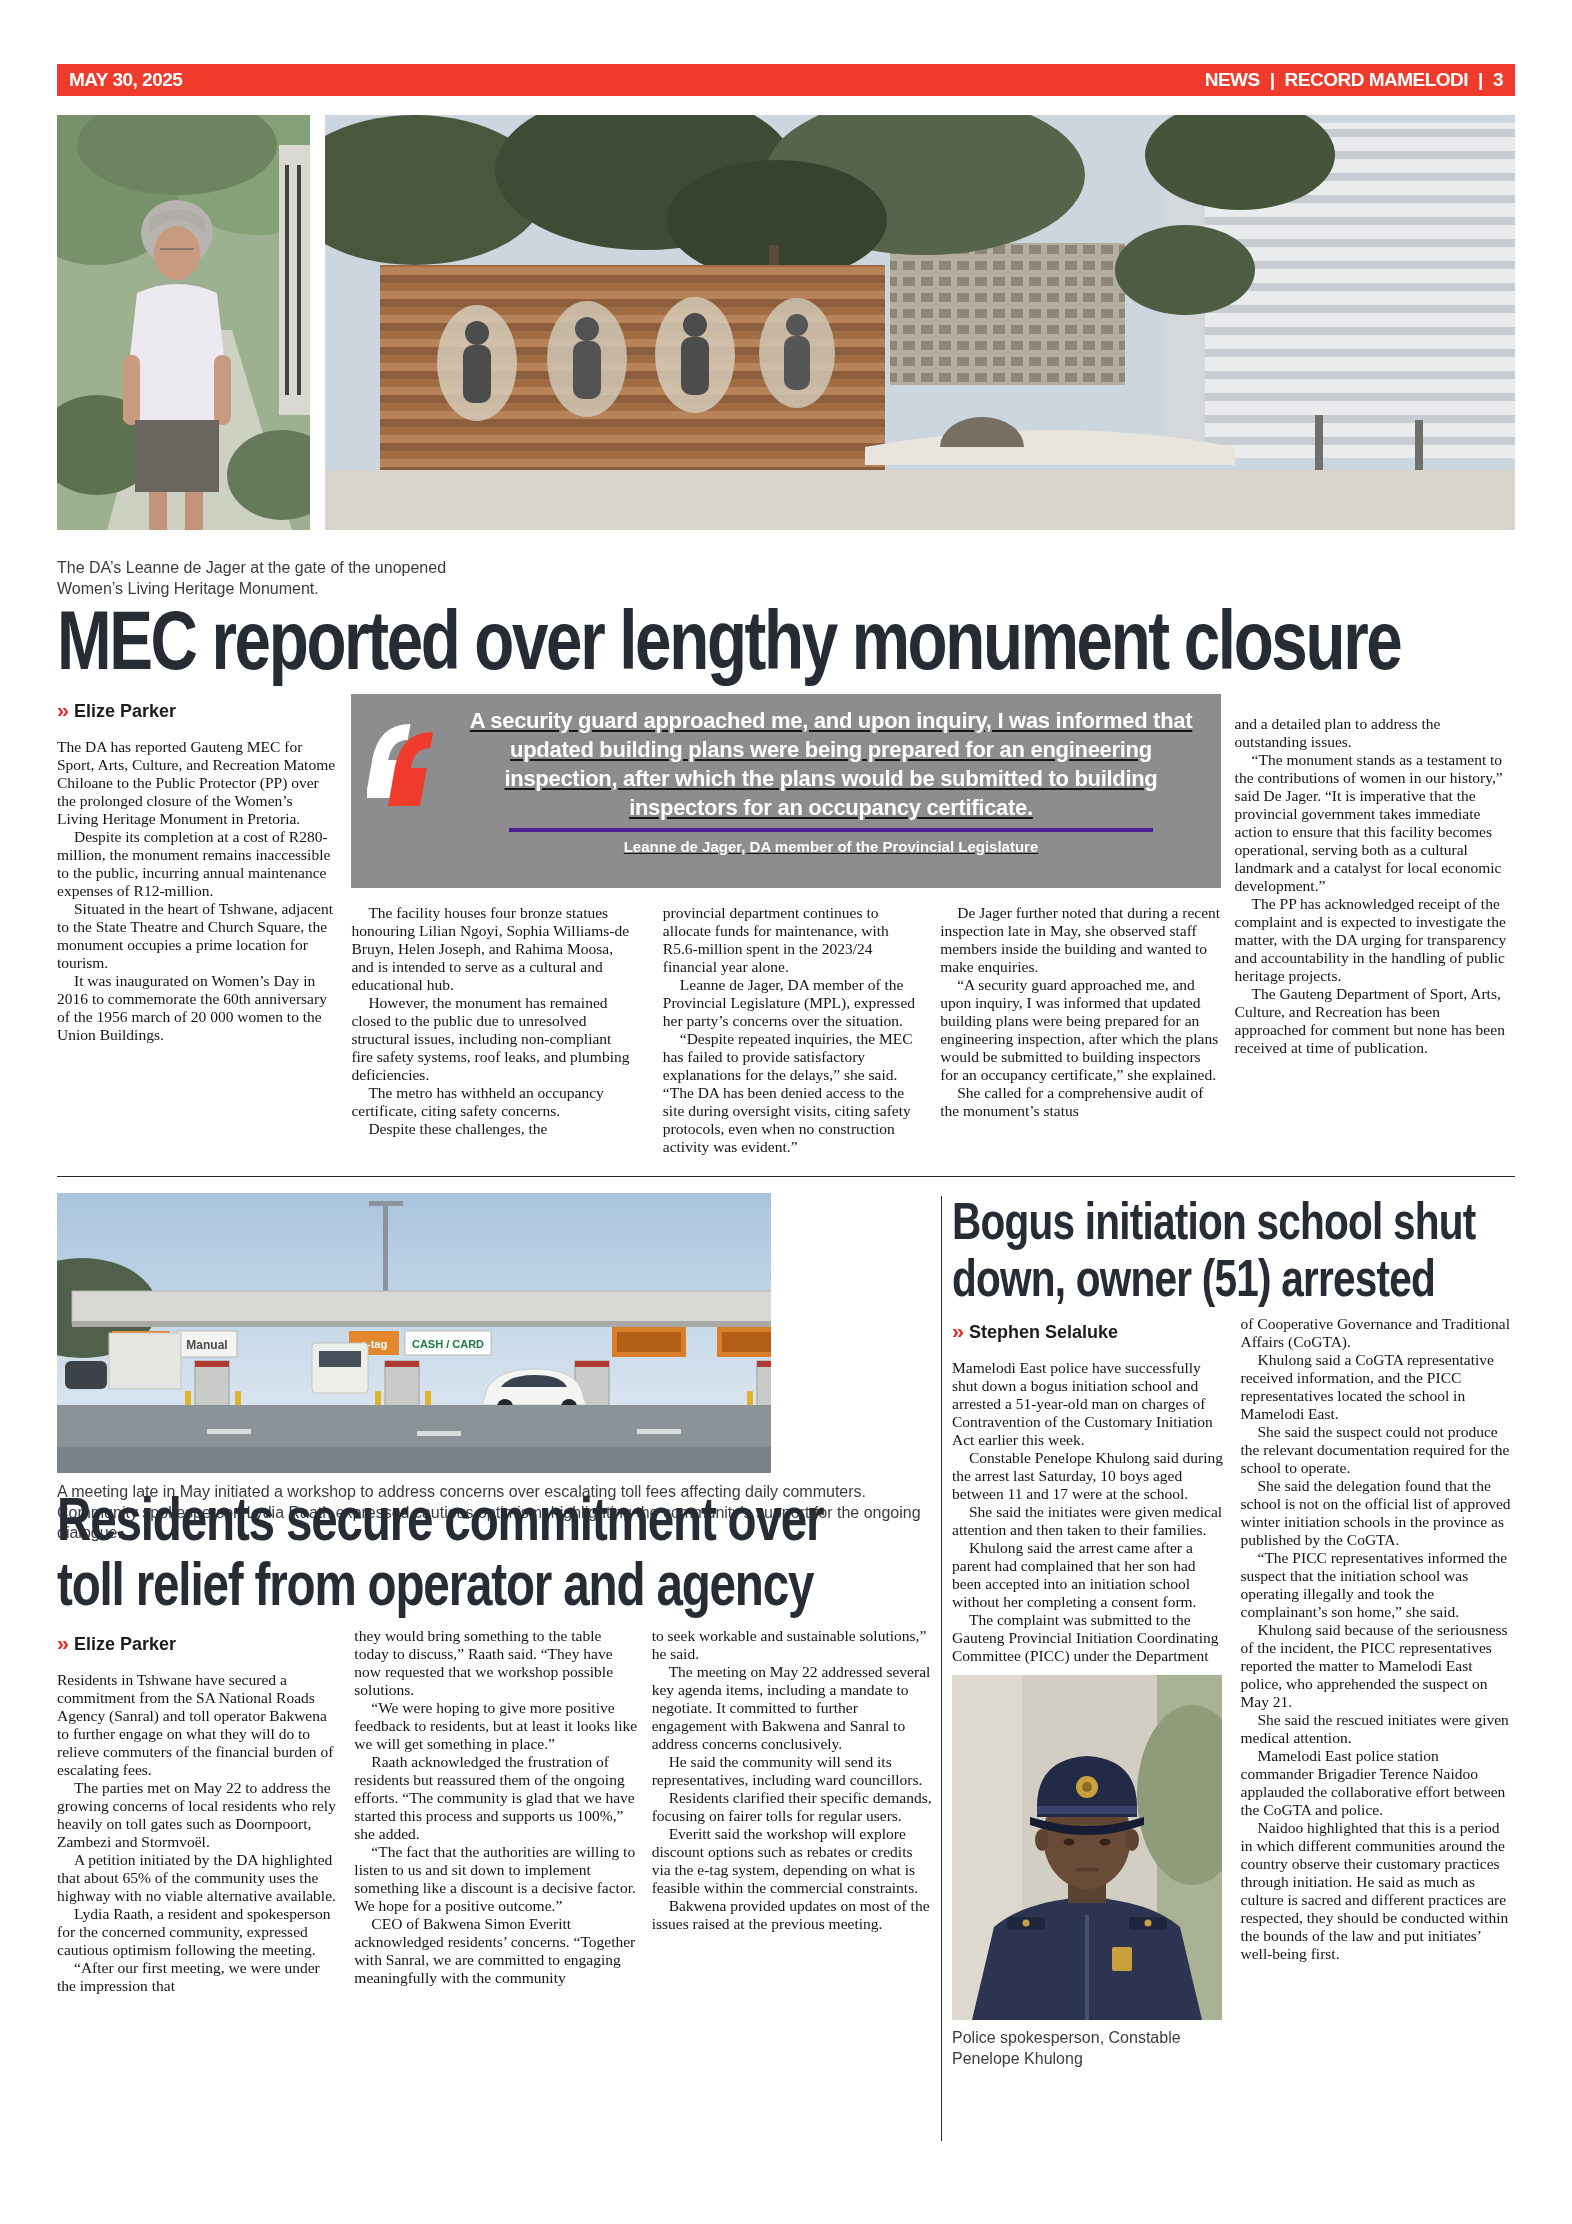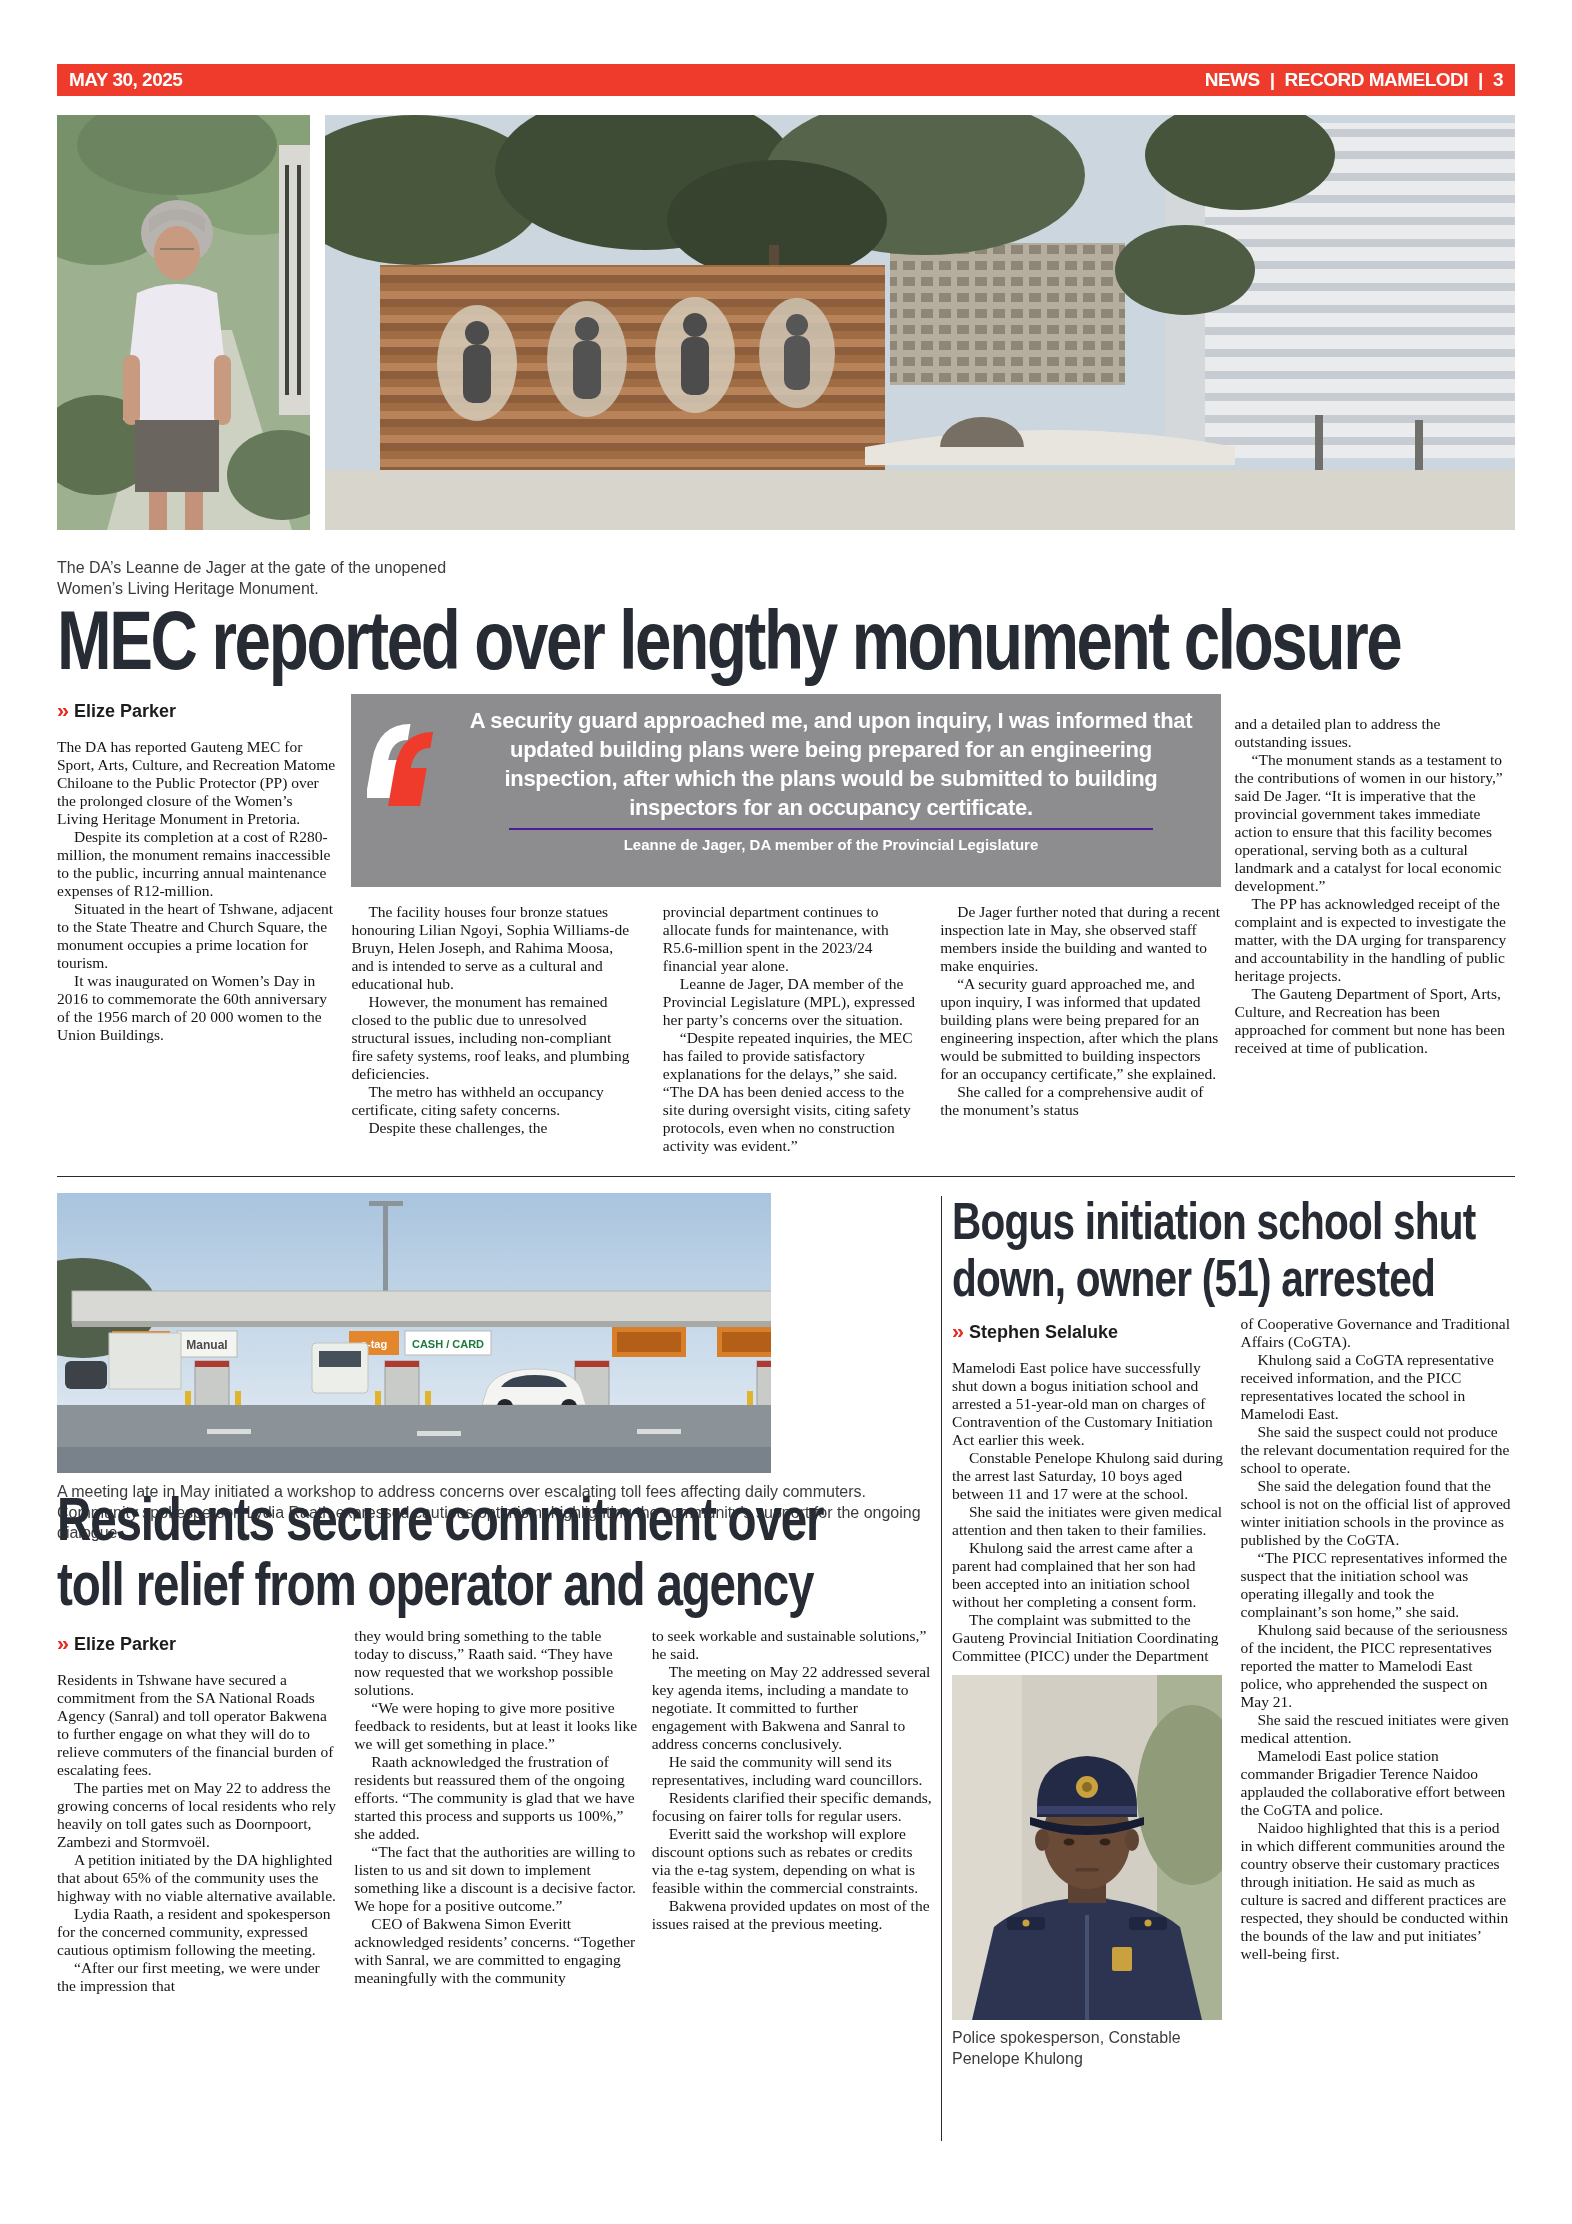--- a/index.html
+++ b/index.html
@@ -34,26 +34,26 @@
   .para.ind{text-indent:17px;}
   
   .art1{position:absolute;left:57px;top:694px;width:1458px;height:478px;overflow:hidden;
         display:grid;grid-template-columns:repeat(5,1fr);column-gap:14px;}
   .a1c1{grid-column:1;grid-row:1/3;}
   .a1c5{grid-column:5;grid-row:1/3;margin-top:21px;}
   .a1c2{grid-column:2;grid-row:2;}
   .a1c3{grid-column:3;grid-row:2;margin-left:17px;}
   .a1c4{grid-column:4;grid-row:2;}
   .quote{grid-column:2/5;grid-row:1;background:#8d8d8f;position:relative;
-         padding:12px 28px 16px 118px;margin-bottom:16px;box-sizing:border-box;min-height:128px;}
+         padding:12px 28px 16px 118px;margin-bottom:16px;box-sizing:border-box;min-height:128px;text-decoration:underline;}
   .quote .qtxt{color:#fff;font-family:"Liberation Sans",sans-serif;font-weight:bold;
                font-size:22px;line-height:29px;text-align:center;letter-spacing:-0.3px;margin:0;}
   .quote .qattr{color:#fff;font-family:"Liberation Sans",sans-serif;font-weight:bold;
                 font-size:15px;text-align:center;margin:6px 40px 0 40px;padding-top:6px;
-                border-top:2px solid #4c1d95;}
+                border-top:4px solid #4c1d95;}
   .qmarks{position:absolute;left:16px;top:16px;}
   
   .hdiv{position:absolute;left:57px;right:57px;top:1176px;border-top:1.5px solid #2a2a2a;}
   .vrule{position:absolute;left:941px;top:1196px;height:945px;border-left:1.5px solid #2a2a2a;}
   
   .bleft{position:absolute;left:57px;top:1193px;width:878px;}
   .tollphoto{width:714px;height:280px;overflow:hidden;}
   .tollcap{margin-top:9px;width:870px;}
   .htoll{margin-top:14px;font-size:61px;line-height:65px;letter-spacing:-1.5px;}
   .art2{margin-top:10px;display:grid;grid-template-columns:repeat(3,1fr);column-gap:14px;

